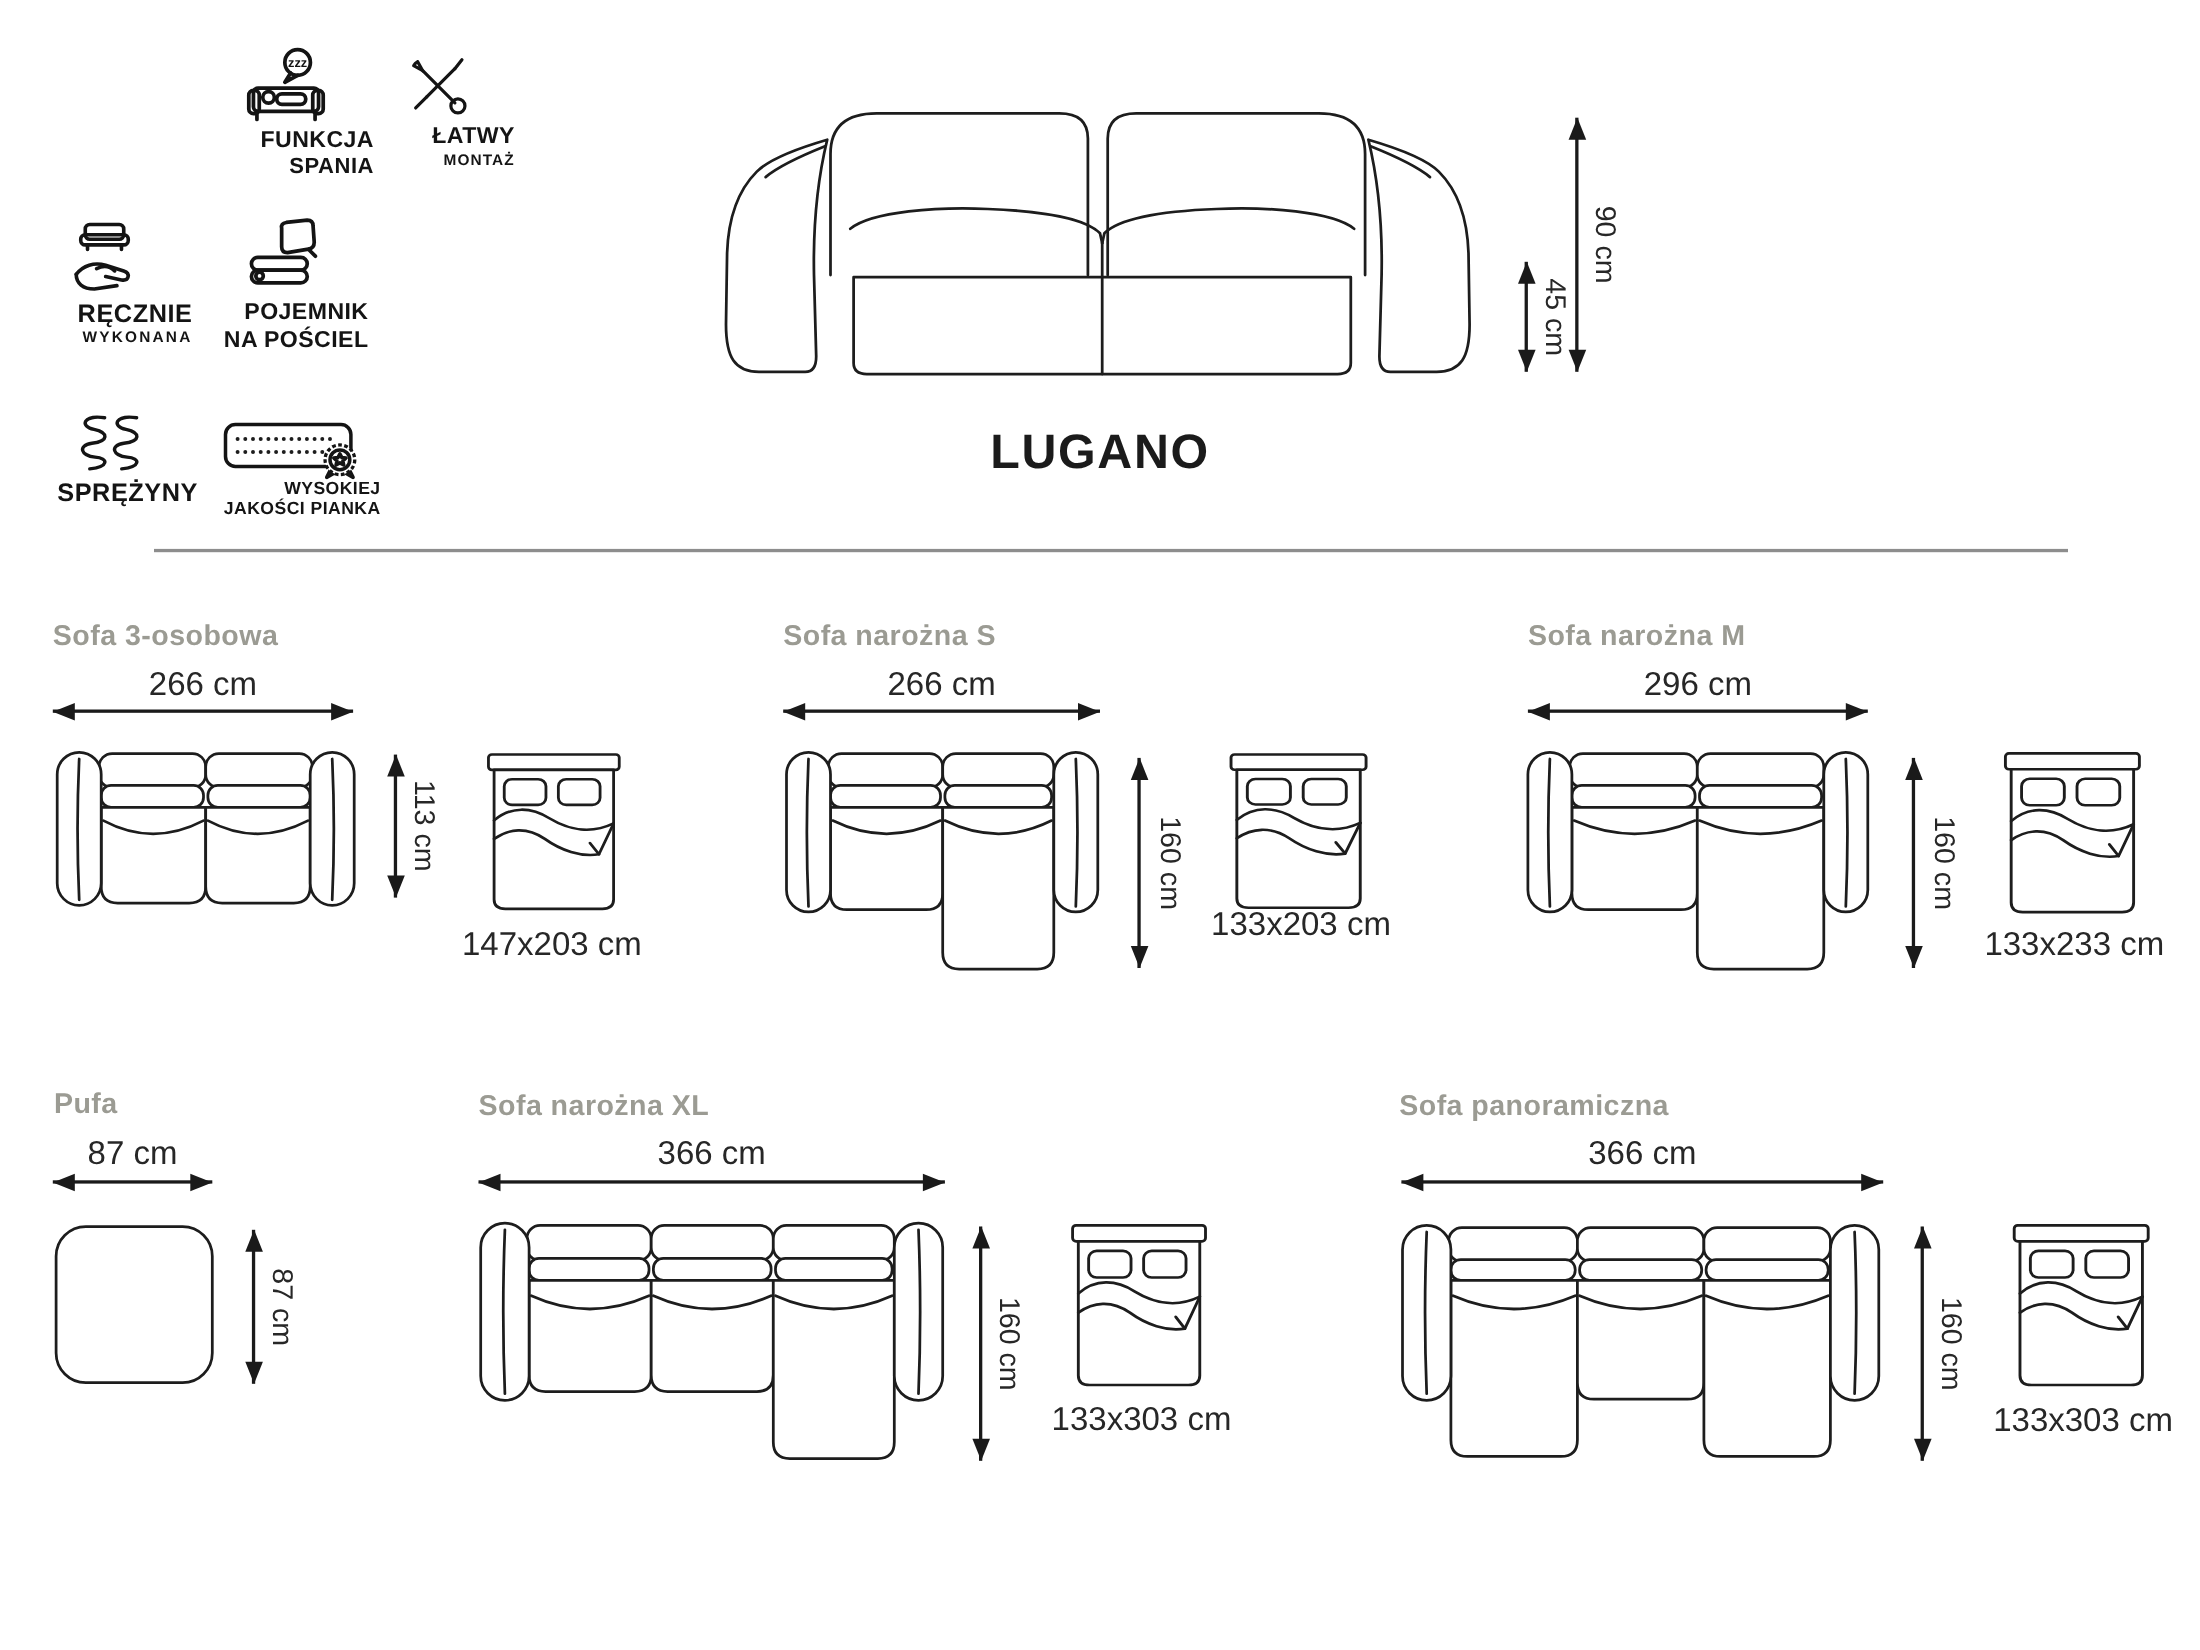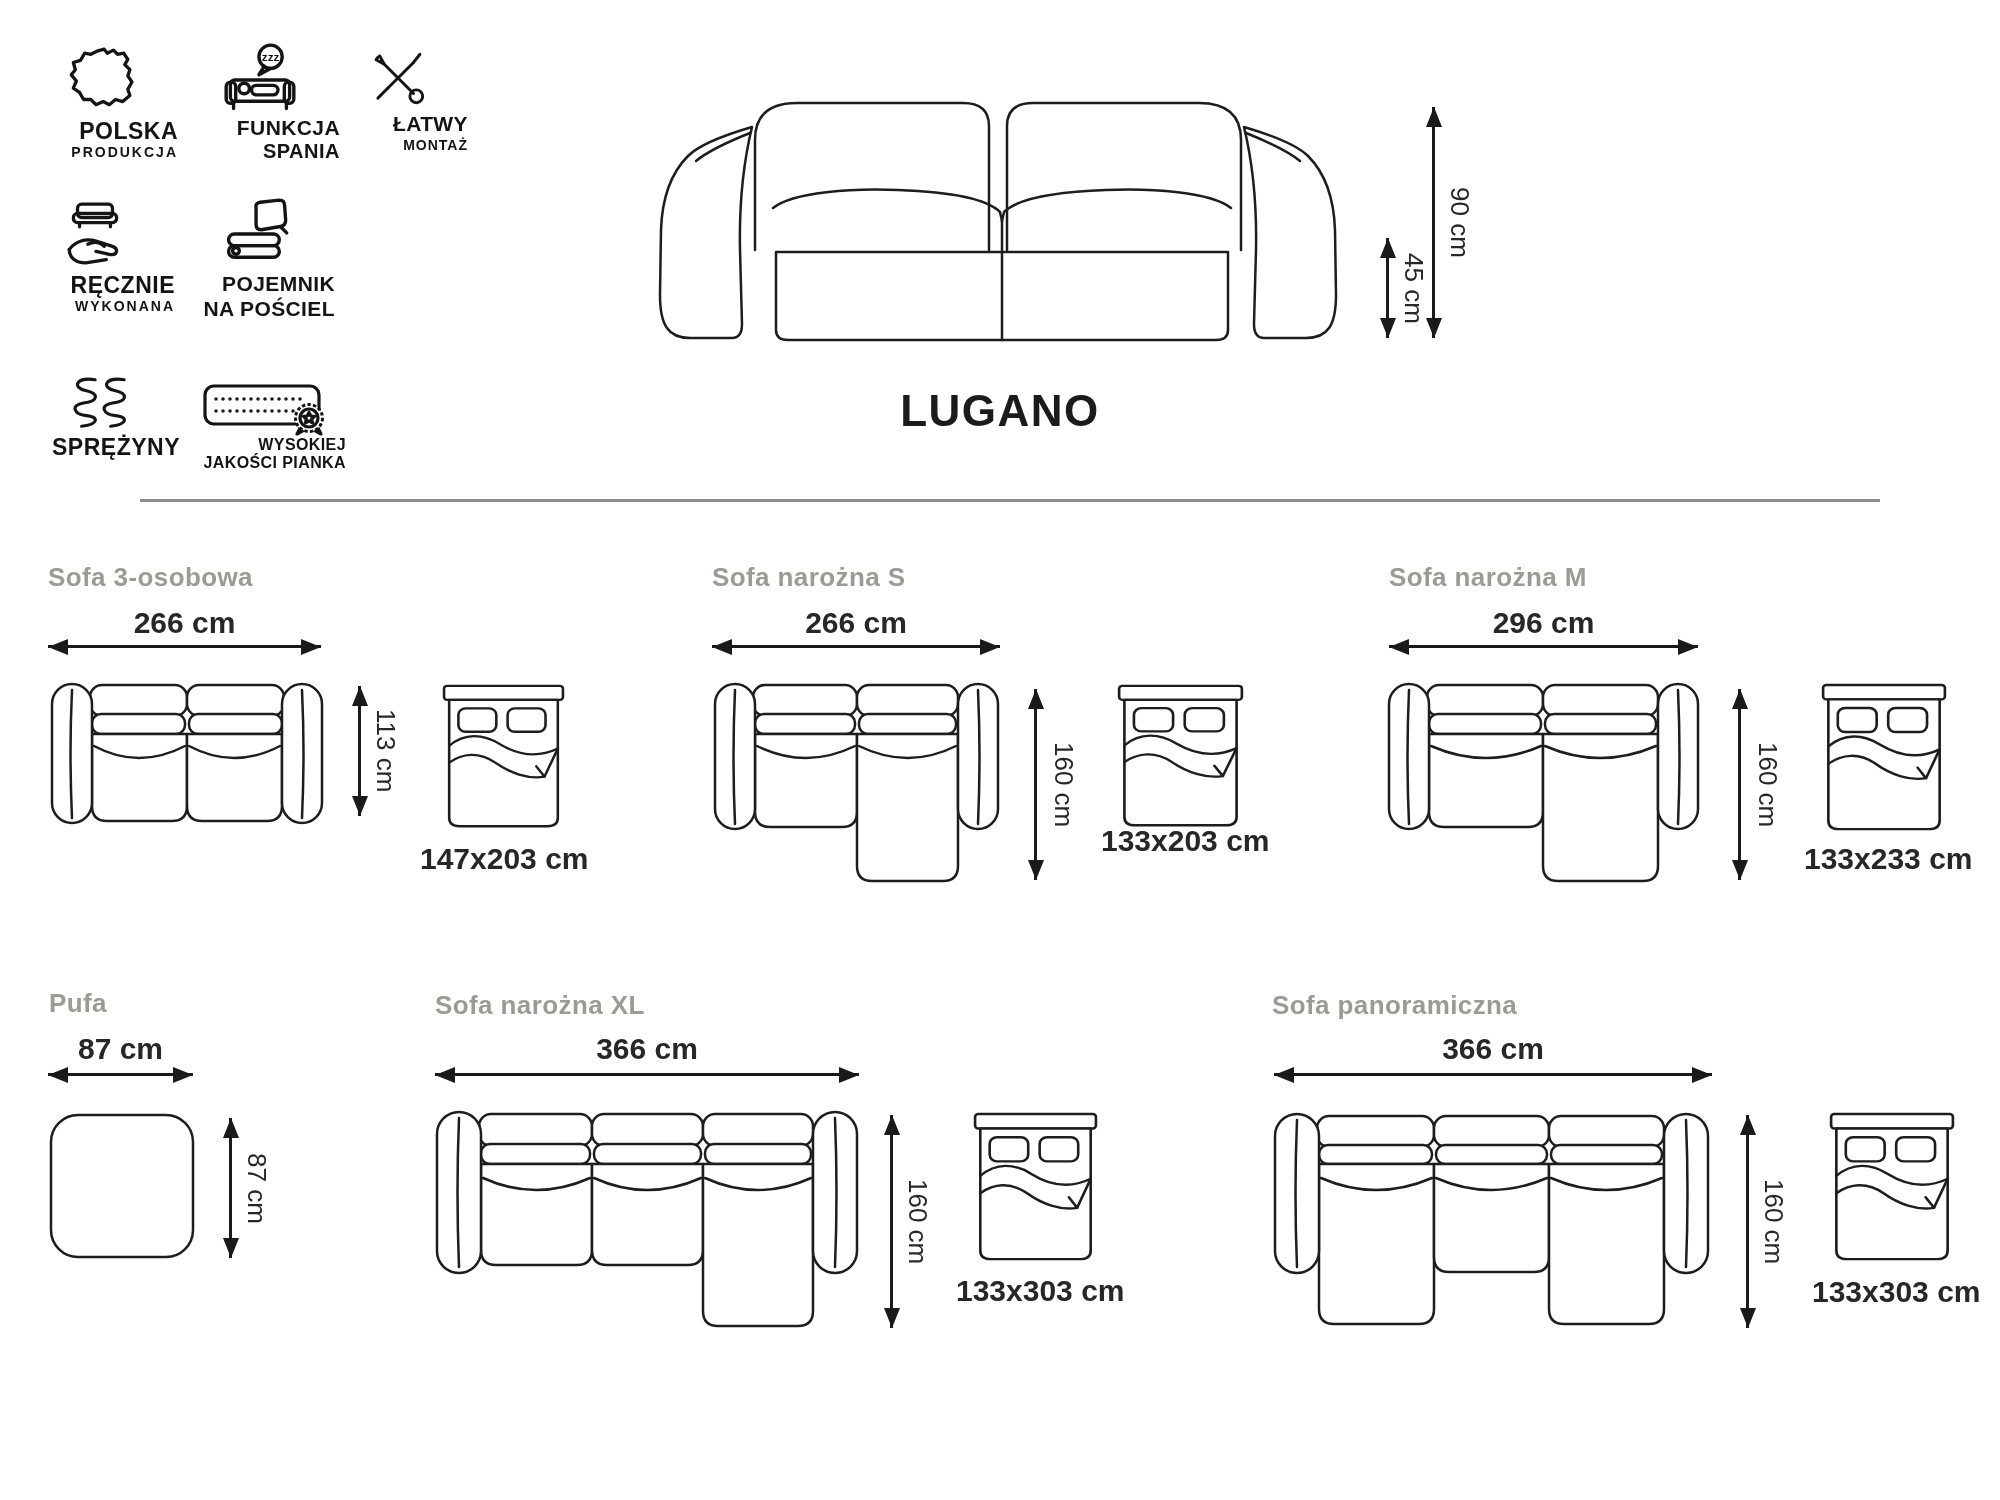--- a/index.html
+++ b/index.html
@@ -17,21 +17,21 @@
     border-top:8px solid transparent;border-bottom:8px solid transparent}
   .h-arrow::before{left:0;border-right:20px solid #1a1a1a}
   .h-arrow::after{right:0;border-left:20px solid #1a1a1a}
   .v-arrow{position:absolute;width:3px;background:#1a1a1a}
   .v-arrow::before,.v-arrow::after{content:"";position:absolute;left:-6.5px;width:0;height:0;
     border-left:8px solid transparent;border-right:8px solid transparent}
   .v-arrow::before{top:0;border-bottom:20px solid #1a1a1a}
   .v-arrow::after{bottom:0;border-top:20px solid #1a1a1a}
   
   .section-title{position:absolute;font-size:26px;font-weight:700;color:#9b9b93;letter-spacing:.4px}
-  .dim{position:absolute;font-size:30px;font-weight:700;color:#272727;text-align:center;white-space:nowrap}
+  .dim{position:absolute;font-size:30px;font-weight:400;color:#272727;text-align:center;white-space:nowrap}
   .dim-v{position:absolute;writing-mode:vertical-rl;font-size:26px;font-weight:500;color:#272727;text-align:center;white-space:nowrap}
   .hero-title{position:absolute;left:808px;top:386px;width:384px;text-align:center;
     font-size:44px;font-weight:700;letter-spacing:1.5px;color:#1b1b1b}
   .divider{position:absolute;left:140px;top:499px;width:1740px;height:3px;background:#8d8d8d}
   
   .feature{position:absolute;text-align:right}
   .feature svg{margin:0 auto}
   .f-big{font-weight:700;font-size:23px;letter-spacing:.5px;color:#141414;line-height:1.15}
   .f-small{font-weight:700;font-size:14px;letter-spacing:2px;color:#141414;line-height:1.25}
   .f-med{font-weight:700;font-size:21px;letter-spacing:.4px;color:#141414;line-height:1.18}
@@ -40,27 +40,20 @@
   
   .logo{position:absolute;left:1819px;top:49px;width:127px;height:142px;border:6px solid #101010;
     border-radius:28px;padding:6px 0 0 16px;background:#fff}
   .logo div{font-size:37px;font-weight:800;line-height:1.12;color:#101010;letter-spacing:-.5px}
 </style>
 </head>
 <body>
 
 <div class="canvas">
 
-  <div class="feature" style="left:18px;top:44px;width:160px">
-    <svg width="72" height="74" viewBox="0 0 70 70">
-      <path class="ic" d="M34 6 L41 4 L44 8 L50 5 L54 9 L60 8 L64 14 L61 19 L66 24 L64 30 L68 36 L64 43 L66 49 L59 55 L52 53 L46 58 L40 55 L33 58 L28 53 L21 53 L17 46 L11 42 L14 35 L9 29 L13 24 L11 17 L18 15 L22 8 L28 9 Z"></path>
-    </svg>
-    <div class="f-big">POLSKA</div>
-    <div class="f-small">PRODUKCJA</div>
-  </div>
 
   <div class="feature" style="left:180px;top:42px;width:160px">
     <svg width="74" height="74" viewBox="0 0 70 70">
       <circle class="ic" cx="45" cy="14" r="11"></circle>
       <path class="ic" d="M39 23 L34 31 L45 25" fill="#fff"></path>
       <text x="45" y="18" font-size="11" font-weight="700" text-anchor="middle" fill="#141414">zzz</text>
       <rect class="ic" x="7" y="36" width="56" height="20" rx="4"></rect>
       <rect class="ic" x="3" y="38" width="9" height="20" rx="4"></rect>
       <rect class="ic" x="58" y="38" width="9" height="20" rx="4"></rect>
       <circle class="ic" cx="20" cy="44" r="5"></circle>

